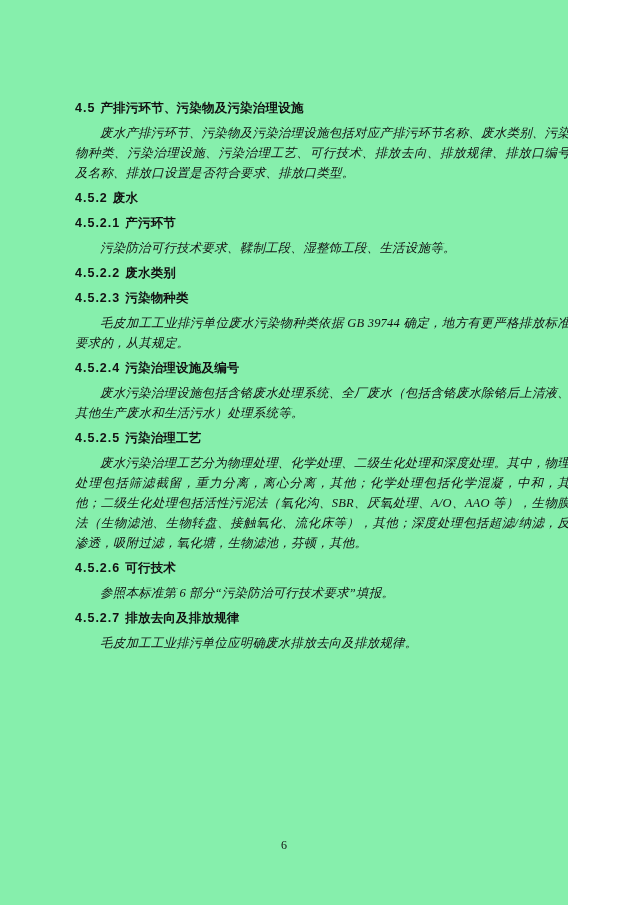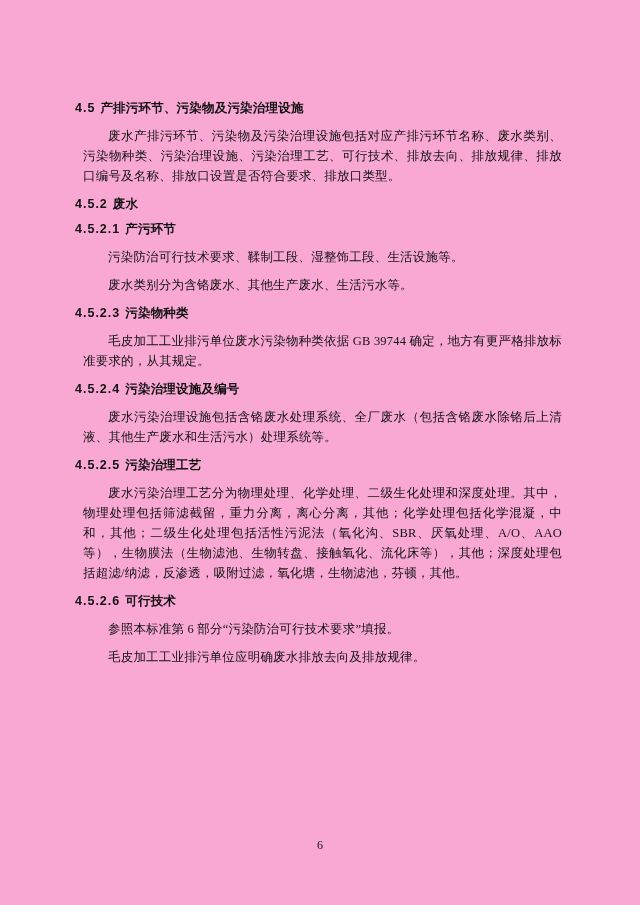--- a/index.html
+++ b/index.html
@@ -2,23 +2,23 @@
 <html><head>
 <meta charset="utf-8">
 <style>
   html, body {
     margin: 0;
     padding: 0;
     background: #ffffff;
   }
   .page {
     position: relative;
-    width: 640px;
+    width: 568px;
     height: 905px;
-    background: #f9a8d4;
+    background: #86efac;
     color: #111111;
     overflow: hidden;
     box-sizing: border-box;
   }
   .content {
     position: absolute;
     top: 93px;
     left: 75px;
     width: 495px;
   }
@@ -35,25 +35,26 @@
     margin-right: 5px;
     letter-spacing: 1px;
   }
   .h.wide .num {
     margin-right: 14px;
   }
   .para {
     font-family: "Liberation Serif", "DejaVu Serif", serif;
     font-size: 12.5px;
     line-height: 20px;
-    margin: 8px;
+    margin: 0;
     text-align: justify;
     text-indent: 2em;
     color: #111111;
     letter-spacing: 0.2px;
+    font-style: italic;
   }
   .page-number {
     position: absolute;
     top: 838px;
     left: 0;
     width: 100%;
     text-align: center;
     font-family: "Liberation Serif", "DejaVu Serif", serif;
     font-size: 12px;
     color: #111111;
@@ -70,40 +71,41 @@
 
     <p class="para">废水产排污环节、污染物及污染治理设施包括对应产排污环节名称、废水类别、污染物种类、污染治理设施、污染治理工艺、可行技术、排放去向、排放规律、排放口编号及名称、排放口设置是否符合要求、排放口类型。</p>
 
 
     <h3 class="h"><span class="num">4.5.2</span><span class="ttl">废水</span></h3>
 
     <h4 class="h"><span class="num">4.5.2.1</span><span class="ttl">产污环节</span></h4>
 
     <p class="para">污染防治可行技术要求、鞣制工段、湿整饰工段、生活设施等。</p>
 
+    <h4 class="h"><span class="num">4.5.2.2</span><span class="ttl">废水类别</span></h4>
 
-    <p class="para">废水类别分为含铬废水、其他生产废水、生活污水等。</p>
 
     <h4 class="h"><span class="num">4.5.2.3</span><span class="ttl">污染物种类</span></h4>
 
     <p class="para">毛皮加工工业排污单位废水污染物种类依据 GB 39744 确定，地方有更严格排放标准要求的，从其规定。</p>
 
     <h4 class="h"><span class="num">4.5.2.4</span><span class="ttl">污染治理设施及编号</span></h4>
 
     <p class="para">废水污染治理设施包括含铬废水处理系统、全厂废水（包括含铬废水除铬后上清液、其他生产废水和生活污水）处理系统等。</p>
 
 
     <h4 class="h"><span class="num">4.5.2.5</span><span class="ttl">污染治理工艺</span></h4>
 
     <p class="para">废水污染治理工艺分为物理处理、化学处理、二级生化处理和深度处理。其中，物理处理包括筛滤截留，重力分离，离心分离，其他；化学处理包括化学混凝，中和，其他；二级生化处理包括活性污泥法（氧化沟、SBR、厌氧处理、A/O、AAO 等），生物膜法（生物滤池、生物转盘、接触氧化、流化床等），其他；深度处理包括超滤/纳滤，反渗透，吸附过滤，氧化塘，生物滤池，芬顿，其他。</p>
 
     <h4 class="h"><span class="num">4.5.2.6</span><span class="ttl">可行技术</span></h4>
 
     <p class="para">参照本标准第 6 部分“污染防治可行技术要求”填报。</p>
 
+    <h4 class="h"><span class="num">4.5.2.7</span><span class="ttl">排放去向及排放规律</span></h4>
 
     <p class="para">毛皮加工工业排污单位应明确废水排放去向及排放规律。</p>
 
 
   </div>
 
   <div class="page-number">6</div>
 </div>
 
 </body></html>

